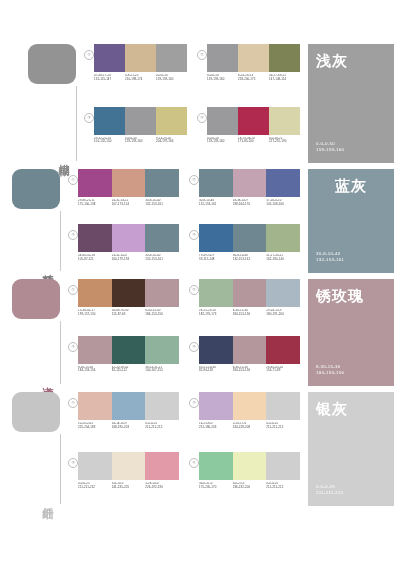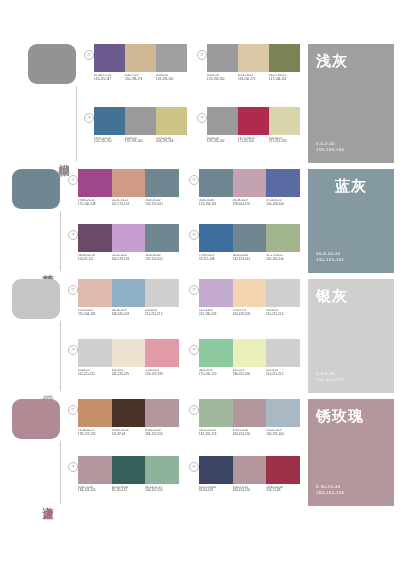--- a/index.html
+++ b/index.html
@@ -325,20 +325,125 @@
       </div>
     <div class="bigpanel" id="bp1" style="background: rgb(132, 153, 161);">
       <div class="bigname" style="color: rgb(255, 255, 255); text-align: center;">蓝灰</div>
       <div class="bigcodes" style="color: rgb(255, 255, 255);">
         <span>30-8-10-40</span>
         <span>132-153-161</span>
       </div>
     </div>
   </div>
 
+  <div class="group" id="g3">
+    <div class="moodcol">
+      <div class="moodchip" id="chip2" style="background: rgb(176, 139, 148);"></div>
+      <div class="moodline"></div>
+      <div class="moodlabel" id="ml2" style="color: rgb(160, 104, 120);">谦虚</div>
+    </div>
+    <div class="palettes" id="pg2">
+        <div class="palette">
+          <div class="pnum">①</div>
+          <div class="swatches">
+            <div class="sw" style="background: rgb(197, 143, 106);"></div>
+            <div class="sw" style="background: rgb(74, 50, 41);"></div>
+            <div class="sw" style="background: rgb(179, 151, 156);"></div>
+          </div>
+          <div class="codes">
+            <div class="codecell">
+              <span class="cmyk">13-38-41-17</span>
+              <span class="rgb">199-157-130</span>
+            </div>
+            <div class="codecell">
+              <span class="cmyk">50-69-70-30</span>
+              <span class="rgb">115-87-63</span>
+            </div>
+            <div class="codecell">
+              <span class="cmyk">8-30-15-30</span>
+              <span class="rgb">184-153-156</span>
+            </div>
+          </div>
+        </div>
+        <div class="palette">
+          <div class="pnum">②</div>
+          <div class="swatches">
+            <div class="sw" style="background: rgb(160, 185, 156);"></div>
+            <div class="sw" style="background: rgb(179, 151, 156);"></div>
+            <div class="sw" style="background: rgb(169, 184, 194);"></div>
+          </div>
+          <div class="codes">
+            <div class="codecell">
+              <span class="cmyk">28-15-29-10</span>
+              <span class="rgb">182-191-173</span>
+            </div>
+            <div class="codecell">
+              <span class="cmyk">8-30-15-30</span>
+              <span class="rgb">184-153-156</span>
+            </div>
+            <div class="codecell">
+              <span class="cmyk">29-18-13-9</span>
+              <span class="rgb">180-191-200</span>
+            </div>
+          </div>
+        </div>
+        <div class="palette">
+          <div class="pnum">③</div>
+          <div class="swatches">
+            <div class="sw" style="background: rgb(179, 151, 156);"></div>
+            <div class="sw" style="background: rgb(53, 96, 89);"></div>
+            <div class="sw" style="background: rgb(142, 178, 155);"></div>
+          </div>
+          <div class="codes">
+            <div class="codecell">
+              <span class="cmyk">8-30-15-30</span>
+              <span class="rgb">184-153-156</span>
+            </div>
+            <div class="codecell">
+              <span class="cmyk">62-20-39-42</span>
+              <span class="rgb">82-115-112</span>
+            </div>
+            <div class="codecell">
+              <span class="cmyk">38-14-31-21</span>
+              <span class="rgb">140-167-155</span>
+            </div>
+          </div>
+        </div>
+        <div class="palette">
+          <div class="pnum">④</div>
+          <div class="swatches">
+            <div class="sw" style="background: rgb(59, 69, 99);"></div>
+            <div class="sw" style="background: rgb(179, 151, 156);"></div>
+            <div class="sw" style="background: rgb(156, 49, 71);"></div>
+          </div>
+          <div class="codes">
+            <div class="codecell">
+              <span class="cmyk">65-51-20-40</span>
+              <span class="rgb">82-94-118</span>
+            </div>
+            <div class="codecell">
+              <span class="cmyk">8-30-15-30</span>
+              <span class="rgb">184-153-156</span>
+            </div>
+            <div class="codecell">
+              <span class="cmyk">26-85-45-20</span>
+              <span class="rgb">156-71-89</span>
+            </div>
+          </div>
+        </div>
+      </div>
+    <div class="bigpanel" id="bp2" style="background: rgb(179, 151, 156);">
+      <div class="bigname" style="color: rgb(255, 255, 255);">锈玫瑰</div>
+      <div class="bigcodes" style="color: rgb(255, 255, 255);">
+        <span>8-30-15-30</span>
+        <span>184-153-156</span>
+      </div>
+    </div>
+  </div>
+
   <div class="group" id="g4">
     <div class="moodcol">
       <div class="moodchip" id="chip3" style="background: rgb(197, 197, 197);"></div>
       <div class="moodline"></div>
       <div class="moodlabel" id="ml3" style="color: rgb(189, 189, 189);">纤细</div>
     </div>
     <div class="palettes" id="pg3">
         <div class="palette">
           <div class="pnum">①</div>
           <div class="swatches">
@@ -430,118 +535,13 @@
       </div>
     <div class="bigpanel" id="bp3" style="background: rgb(207, 207, 208);">
       <div class="bigname" style="color: rgb(255, 255, 255);">银灰</div>
       <div class="bigcodes" style="color: rgb(255, 255, 255);">
         <span>0-0-0-25</span>
         <span>211-211-212</span>
       </div>
     </div>
   </div>
 
-  <div class="group" id="g3">
-    <div class="moodcol">
-      <div class="moodchip" id="chip2" style="background: rgb(176, 139, 148);"></div>
-      <div class="moodline"></div>
-      <div class="moodlabel" id="ml2" style="color: rgb(160, 104, 120);">谦虚</div>
-    </div>
-    <div class="palettes" id="pg2">
-        <div class="palette">
-          <div class="pnum">①</div>
-          <div class="swatches">
-            <div class="sw" style="background: rgb(197, 143, 106);"></div>
-            <div class="sw" style="background: rgb(74, 50, 41);"></div>
-            <div class="sw" style="background: rgb(179, 151, 156);"></div>
-          </div>
-          <div class="codes">
-            <div class="codecell">
-              <span class="cmyk">13-38-41-17</span>
-              <span class="rgb">199-157-130</span>
-            </div>
-            <div class="codecell">
-              <span class="cmyk">50-69-70-30</span>
-              <span class="rgb">115-87-63</span>
-            </div>
-            <div class="codecell">
-              <span class="cmyk">8-30-15-30</span>
-              <span class="rgb">184-153-156</span>
-            </div>
-          </div>
-        </div>
-        <div class="palette">
-          <div class="pnum">②</div>
-          <div class="swatches">
-            <div class="sw" style="background: rgb(160, 185, 156);"></div>
-            <div class="sw" style="background: rgb(179, 151, 156);"></div>
-            <div class="sw" style="background: rgb(169, 184, 194);"></div>
-          </div>
-          <div class="codes">
-            <div class="codecell">
-              <span class="cmyk">28-15-29-10</span>
-              <span class="rgb">182-191-173</span>
-            </div>
-            <div class="codecell">
-              <span class="cmyk">8-30-15-30</span>
-              <span class="rgb">184-153-156</span>
-            </div>
-            <div class="codecell">
-              <span class="cmyk">29-18-13-9</span>
-              <span class="rgb">180-191-200</span>
-            </div>
-          </div>
-        </div>
-        <div class="palette">
-          <div class="pnum">③</div>
-          <div class="swatches">
-            <div class="sw" style="background: rgb(179, 151, 156);"></div>
-            <div class="sw" style="background: rgb(53, 96, 89);"></div>
-            <div class="sw" style="background: rgb(142, 178, 155);"></div>
-          </div>
-          <div class="codes">
-            <div class="codecell">
-              <span class="cmyk">8-30-15-30</span>
-              <span class="rgb">184-153-156</span>
-            </div>
-            <div class="codecell">
-              <span class="cmyk">62-20-39-42</span>
-              <span class="rgb">82-115-112</span>
-            </div>
-            <div class="codecell">
-              <span class="cmyk">38-14-31-21</span>
-              <span class="rgb">140-167-155</span>
-            </div>
-          </div>
-        </div>
-        <div class="palette">
-          <div class="pnum">④</div>
-          <div class="swatches">
-            <div class="sw" style="background: rgb(59, 69, 99);"></div>
-            <div class="sw" style="background: rgb(179, 151, 156);"></div>
-            <div class="sw" style="background: rgb(156, 49, 71);"></div>
-          </div>
-          <div class="codes">
-            <div class="codecell">
-              <span class="cmyk">65-51-20-40</span>
-              <span class="rgb">82-94-118</span>
-            </div>
-            <div class="codecell">
-              <span class="cmyk">8-30-15-30</span>
-              <span class="rgb">184-153-156</span>
-            </div>
-            <div class="codecell">
-              <span class="cmyk">26-85-45-20</span>
-              <span class="rgb">156-71-89</span>
-            </div>
-          </div>
-        </div>
-      </div>
-    <div class="bigpanel" id="bp2" style="background: rgb(179, 151, 156);">
-      <div class="bigname" style="color: rgb(255, 255, 255);">锈玫瑰</div>
-      <div class="bigcodes" style="color: rgb(255, 255, 255);">
-        <span>8-30-15-30</span>
-        <span>184-153-156</span>
-      </div>
-    </div>
-  </div>
-
 </div>
 
 </body></html>

